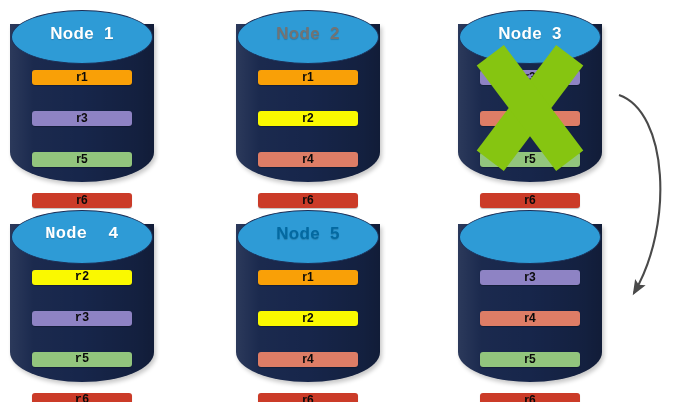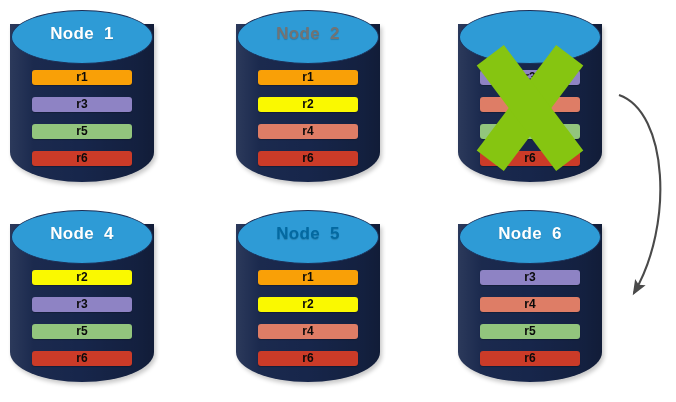--- a/index.html
+++ b/index.html
@@ -77,21 +77,21 @@
   
   .records {
     position: absolute;
     left: 22px;
     top: 62px;
     width: 100px;
   }
   .rec {
     position: relative;
     height: 15px;
-    margin-bottom: 12px;
+    margin-bottom: 26px;
     border-radius: 3px;
     color: #0a0a0a;
     font-size: 12px;
     font-weight: bold;
     line-height: 15px;
     text-align: center;
     box-shadow: 0 1px 1px rgba(0,0,0,0.25);
   }
   .rec:last-child { margin-bottom: 0; }
 
@@ -157,32 +157,33 @@
           <div class="rec" style="background: rgb(250, 249, 0);">r2</div>
           <div class="rec" style="background: rgb(222, 125, 102);">r4</div>
           <div class="rec" style="background: rgb(203, 59, 40);">r6</div>
         </div>
       </div>
       <div class="node" style="left: 458px; top: 8px;">
         <div class="cyl-body" style="background: rgb(23, 38, 75);">
           <div class="cyl-shade"></div>
         </div>
         <div class="cyl-top" style="background: rgb(46, 155, 214);"></div>
+        <div class="node-label" style="color: rgb(255, 255, 255);">Node  3</div>
         <div class="records">
           <div class="rec" style="background: rgb(142, 131, 196);">r3</div>
           <div class="rec" style="background: rgb(222, 125, 102);">r4</div>
           <div class="rec" style="background: rgb(146, 197, 125);">r5</div>
           <div class="rec" style="background: rgb(203, 59, 40);">r6</div>
         </div>
         <div class="cross">
           <div class="cross-bar a" style="background: rgb(134, 197, 17);"></div>
           <div class="cross-bar b" style="background: rgb(134, 197, 17);"></div>
         </div>
       </div>
-      <div class="node" style="left: 10px; top: 208px;">
+      <div class="node" style="left: 10px; top: 208px; font-family: Liberation Mono, monospace;">
         <div class="cyl-body" style="background: rgb(23, 38, 75);">
           <div class="cyl-shade"></div>
         </div>
         <div class="cyl-top" style="background: rgb(46, 155, 214);"></div>
         <div class="node-label" style="color: rgb(255, 255, 255);">Node  4</div>
         <div class="records">
           <div class="rec" style="background: rgb(250, 249, 0);">r2</div>
           <div class="rec" style="background: rgb(142, 131, 196);">r3</div>
           <div class="rec" style="background: rgb(146, 197, 125);">r5</div>
           <div class="rec" style="background: rgb(203, 59, 40);">r6</div>
@@ -199,21 +200,20 @@
           <div class="rec" style="background: rgb(250, 249, 0);">r2</div>
           <div class="rec" style="background: rgb(222, 125, 102);">r4</div>
           <div class="rec" style="background: rgb(203, 59, 40);">r6</div>
         </div>
       </div>
       <div class="node" style="left: 458px; top: 208px;">
         <div class="cyl-body" style="background: rgb(23, 38, 75);">
           <div class="cyl-shade"></div>
         </div>
         <div class="cyl-top" style="background: rgb(46, 155, 214);"></div>
-        <div class="node-label" style="color: rgb(255, 255, 255);">Node  6</div>
         <div class="records">
           <div class="rec" style="background: rgb(142, 131, 196);">r3</div>
           <div class="rec" style="background: rgb(222, 125, 102);">r4</div>
           <div class="rec" style="background: rgb(146, 197, 125);">r5</div>
           <div class="rec" style="background: rgb(203, 59, 40);">r6</div>
         </div>
       </div>
     </div>
 
   <svg class="arrow-layer" viewBox="0 0 676 402" width="676" height="402">

